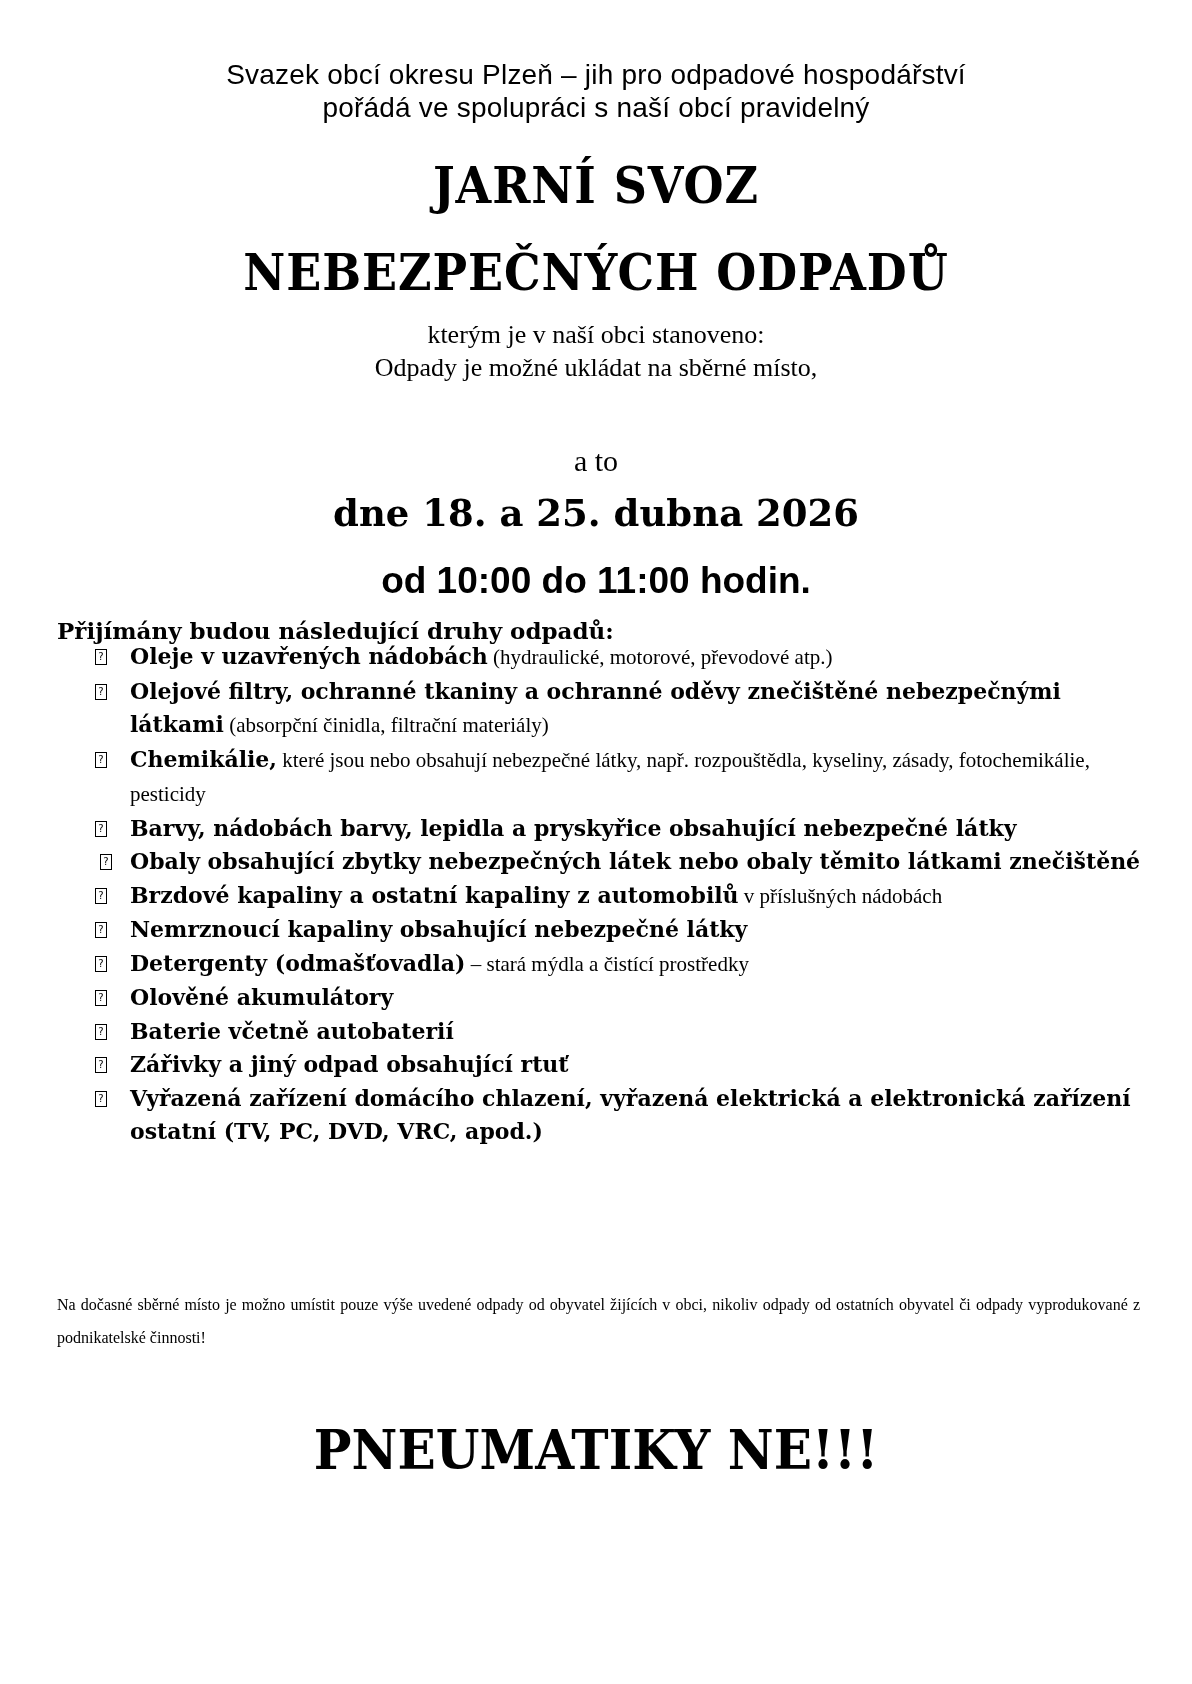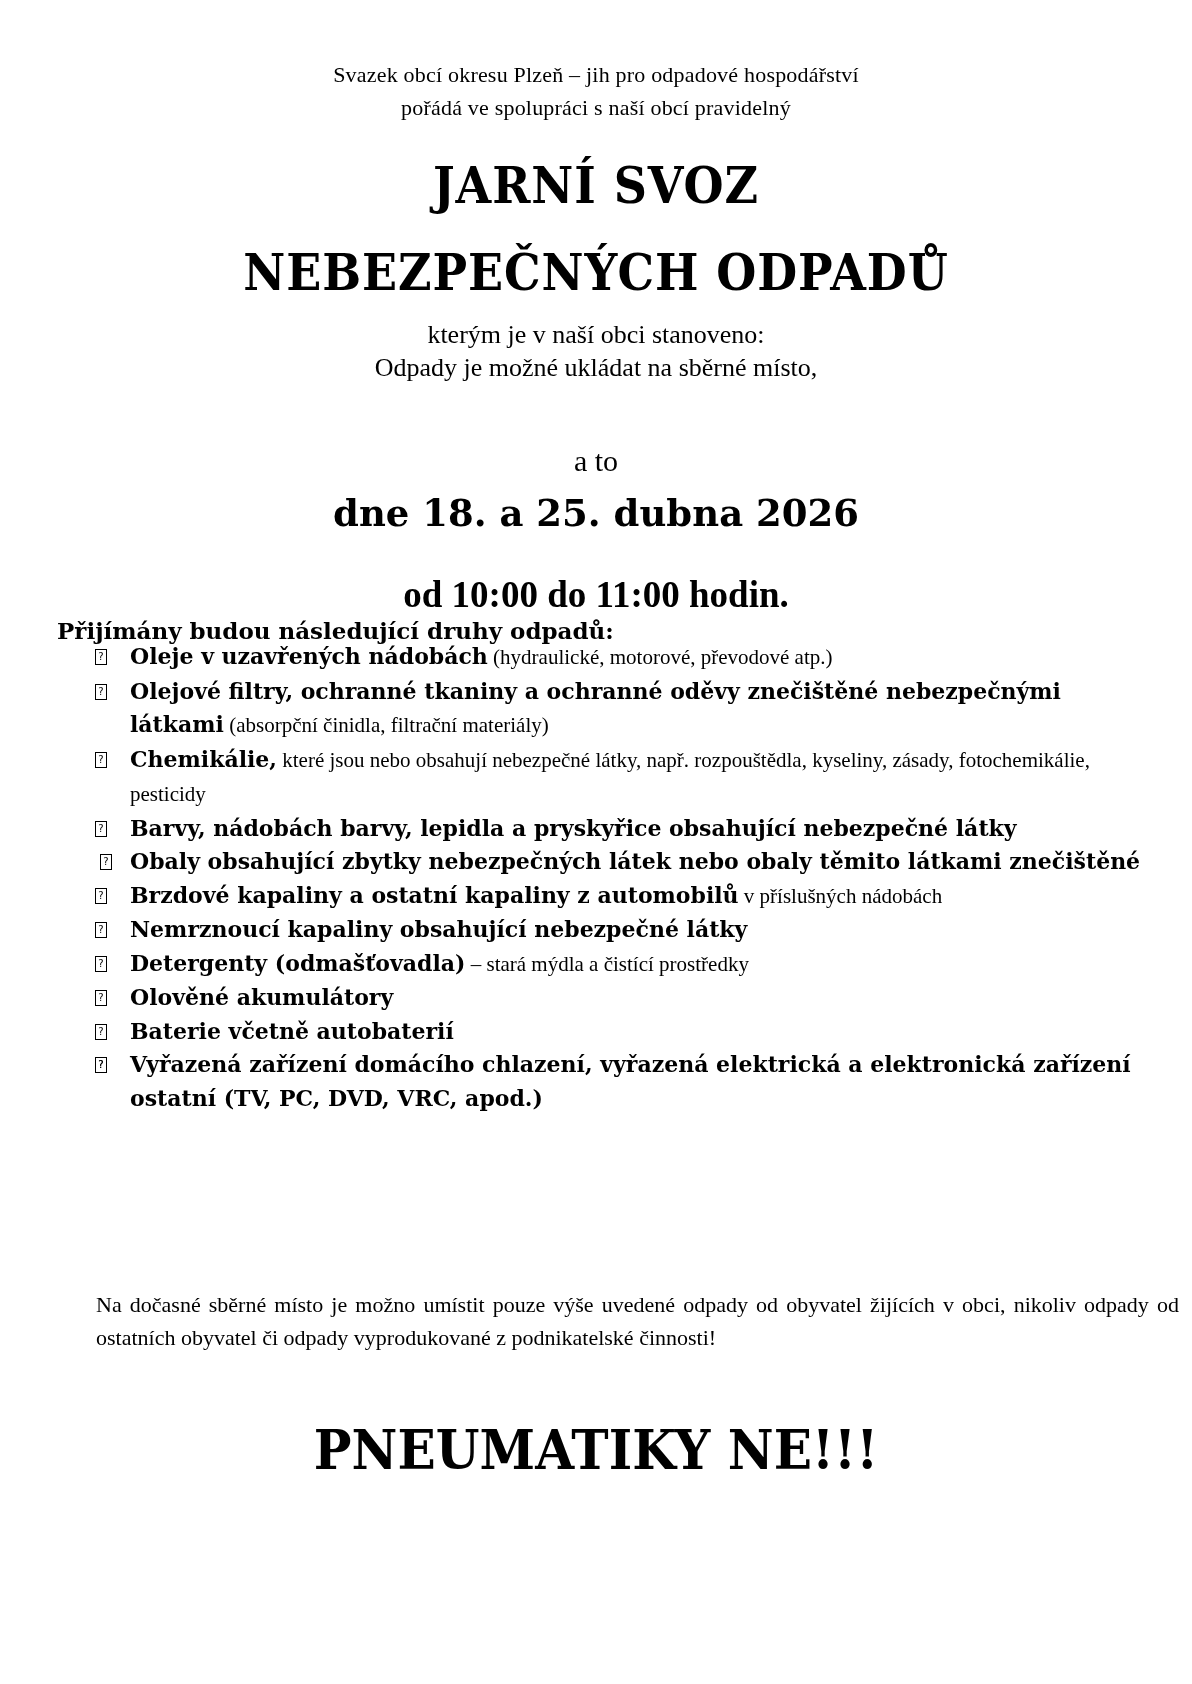--- a/index.html
+++ b/index.html
@@ -23,22 +23,22 @@
       height: 1684px;
     }
     .center {
       text-align: center;
       position: absolute;
       left: 0;
       width: 1192px;
     }
     .intro {
       top: 58px;
-      font-family: Liberation Serif, serif;
-      font-size: 22px;
+      font-family: Liberation Sans, sans-serif;
+      font-size: 28px;
       line-height: 33px;
       letter-spacing: 0.2px;
       text-align: center;
     }
     .title {
       font-family: "DejaVu Serif", "Liberation Serif", serif;
       font-weight: bold;
       font-size: 50px;
       line-height: 56px;
       letter-spacing: 1px;
@@ -68,22 +68,22 @@
       line-height: 36px;
     }
     .date {
       top: 490px;
       font-family: "DejaVu Serif", "Liberation Serif", serif;
       font-weight: bold;
       font-size: 37px;
       line-height: 46px;
     }
     .time {
-      top: 572px;
-      font-family: Liberation Serif, serif;
+      top: 558px;
+      font-family: Liberation Sans, sans-serif;
       font-weight: bold;
       font-size: 37px;
       line-height: 46px;
     }
     .accepted {
       position: absolute;
       left: 57px;
       top: 592px;
       font-family: "DejaVu Serif", "Liberation Serif", serif;
       font-weight: bold;
@@ -130,25 +130,24 @@
       font-family: "Liberation Serif", "DejaVu Serif", serif;
       font-weight: normal;
       font-size: 21px;
     }
     .note {
       position: absolute;
       left: 57px;
       top: 1288px;
       width: 1083px;
       font-family: "Liberation Serif", "DejaVu Serif", serif;
-      font-size: 22px;
+      font-size: 16px;
       line-height: 33px;
       text-align: justify;
       text-align-last: left;
-      margin-left: 39px;
     }
     .warning {
       top: 1418px;
       font-family: "DejaVu Serif", "Liberation Serif", serif;
       font-weight: bold;
       font-size: 54px;
       line-height: 64px;
       transform: scaleX(0.93);
       transform-origin: center;
     }
@@ -183,20 +182,20 @@
       <li><span class="bullet">?</span><span class="b">Oleje v uzavřených nádobách</span><span class="n"> (hydraulické, motorové, převodové atp.)</span></li>
       <li><span class="bullet">?</span><span class="b">Olejové filtry, ochranné tkaniny a ochranné oděvy znečištěné nebezpečnými látkami</span><span class="n"> (absorpční činidla, filtrační materiály)</span></li>
       <li><span class="bullet">?</span><span class="b">Chemikálie,</span><span class="n"> které jsou nebo obsahují nebezpečné látky, např. rozpouštědla, kyseliny, zásady, fotochemikálie, pesticidy</span></li>
       <li><span class="bullet">?</span><span class="b">Barvy, nádobách barvy, lepidla a pryskyřice obsahující nebezpečné látky</span></li>
       <li class="indent"><span class="bullet">?</span><span class="b">Obaly obsahující zbytky nebezpečných látek nebo obaly těmito látkami znečištěné</span></li>
       <li><span class="bullet">?</span><span class="b">Brzdové kapaliny a ostatní kapaliny z automobilů</span><span class="n"> v příslušných nádobách</span></li>
       <li><span class="bullet">?</span><span class="b">Nemrznoucí kapaliny obsahující nebezpečné látky</span></li>
       <li><span class="bullet">?</span><span class="b">Detergenty (odmašťovadla)</span><span class="n"> – stará mýdla a čistící prostředky</span></li>
       <li><span class="bullet">?</span><span class="b">Olověné akumulátory</span></li>
       <li><span class="bullet">?</span><span class="b">Baterie včetně autobaterií</span></li>
-      <li><span class="bullet">?</span></li>
+      <li><span class="bullet">?</span><span class="b">Zářivky a jiný odpad obsahující rtuť</span></li>
       <li><span class="bullet">?</span><span class="b">Vyřazená zařízení domácího chlazení, vyřazená elektrická a elektronická zařízení ostatní (TV, PC, DVD, VRC, apod.)</span></li>
     </ul>
 
   <div class="note">Na dočasné sběrné místo je možno umístit pouze výše uvedené odpady od obyvatel žijících v obci, nikoliv odpady od ostatních obyvatel či odpady vyprodukované z podnikatelské činnosti!</div>
 
   <div class="center warning">PNEUMATIKY NE!!!</div>
 </div>
 
 </body></html>

